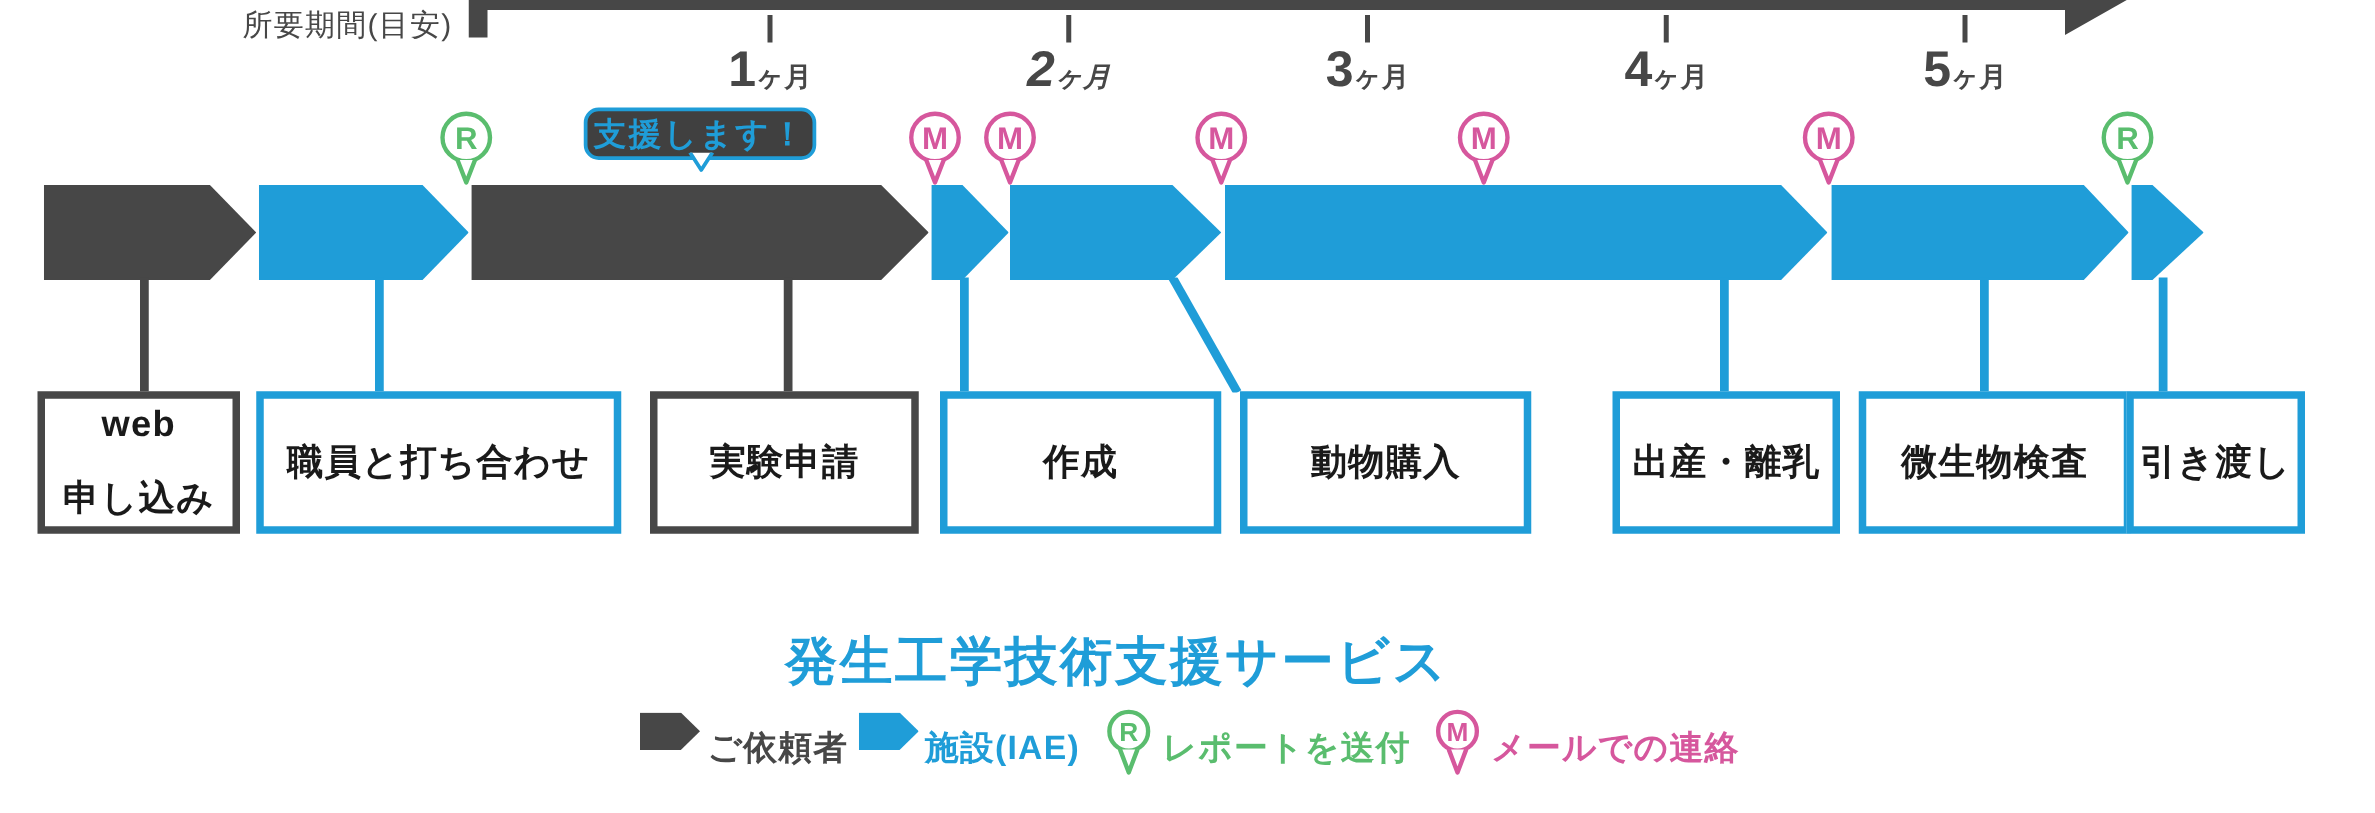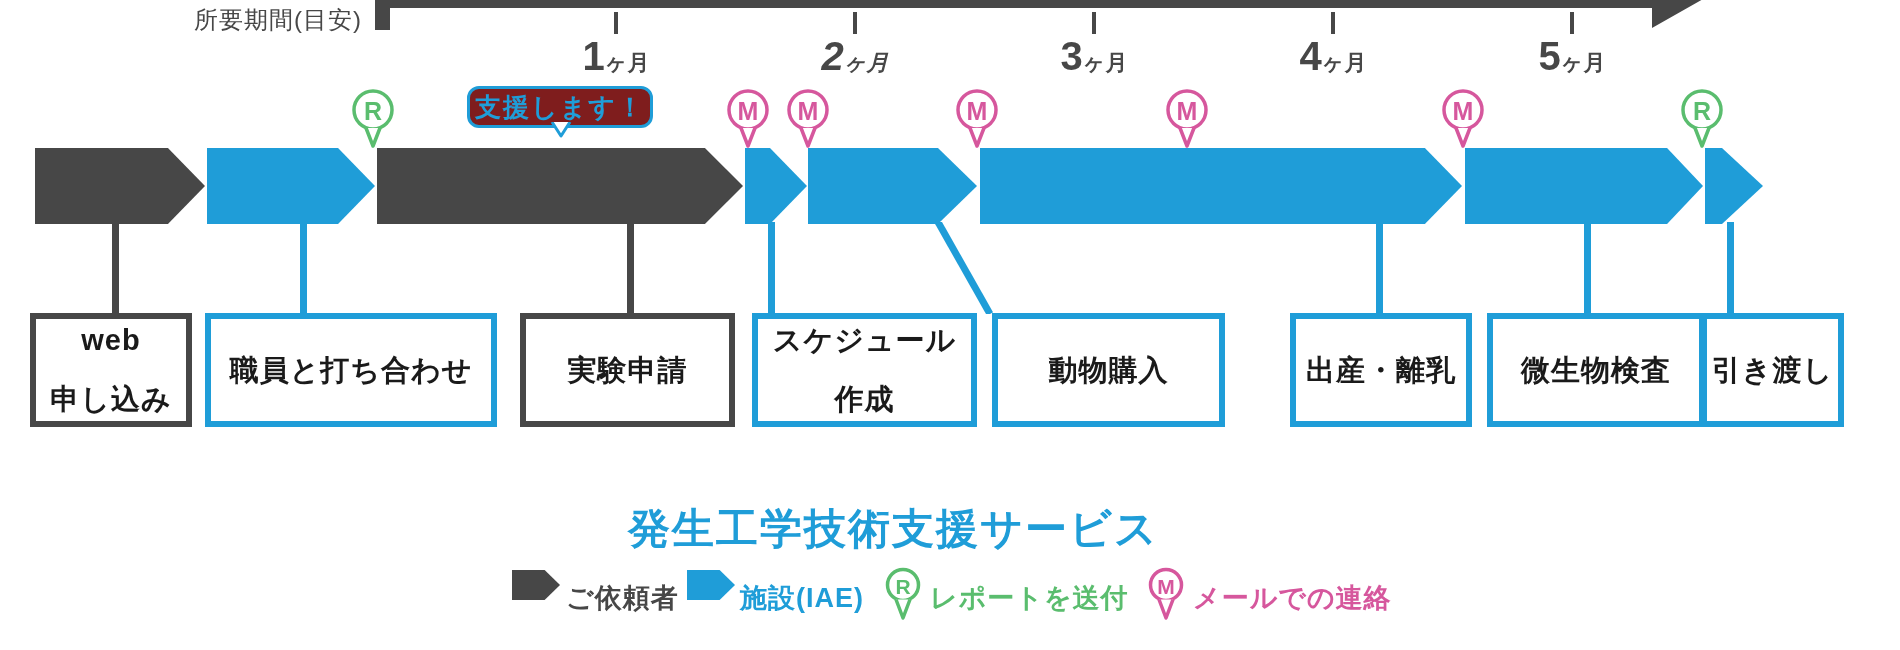--- a/index.html
+++ b/index.html
@@ -13,21 +13,21 @@
   .tl-svg{left:0;top:0;}
   .tick{width:4px;height:22px;top:12px;background:#474747;}
   .month{top:34px;width:140px;text-align:center;color:#474747;font-weight:bold;white-space:nowrap;}
   .month .num{font-size:40px;}
   .month .unit{font-size:22px;}
   
   .marker{top:86px;width:44px;height:62px;}
   
   .bubble{left:467px;top:86px;width:186px;height:42px;border:3px solid #1f9dd8;border-radius:12px;
     display:flex;align-items:center;justify-content:center;font-size:26px;font-weight:bold;color:#1f9dd8;
-    letter-spacing:2px;box-sizing:border-box;background:#7f1d1d;}
+    letter-spacing:2px;box-sizing:border-box;background:#404040;}
   .bubble-tail{position:absolute;left:80px;bottom:-14px;}
   
   .p-arrow{top:148px;height:76px;}
   
   .conn{top:222px;height:92px;width:7px;}
   
   .box{top:313px;height:114px;box-sizing:border-box;background:#fff;
     display:flex;flex-direction:column;align-items:center;justify-content:center;row-gap:30px;}
   .box .bline{font-size:29px;font-weight:bold;color:#1a1a1a;line-height:1;white-space:nowrap;letter-spacing:1px;}
   
@@ -131,21 +131,20 @@
         <div class="bline">web</div>
         <div class="bline">申し込み</div>
       </div>
       <div class="abs box" style="left: 205px; width: 292px; border: 6px solid rgb(31, 157, 216);">
         <div class="bline">職員と打ち合わせ</div>
       </div>
       <div class="abs box" style="left: 520px; width: 215px; border: 6px solid rgb(71, 71, 71);">
         <div class="bline">実験申請</div>
       </div>
       <div class="abs box" style="left: 752px; width: 225px; border: 6px solid rgb(31, 157, 216);">
-        <div class="bline">スケジュール</div>
         <div class="bline">作成</div>
       </div>
       <div class="abs box" style="left: 992px; width: 233px; border: 6px solid rgb(31, 157, 216);">
         <div class="bline">動物購入</div>
       </div>
       <div class="abs box" style="left: 1290px; width: 182px; border: 6px solid rgb(31, 157, 216);">
         <div class="bline">出産・離乳</div>
       </div>
       <div class="abs box" style="left: 1487px; width: 218px; border: 6px solid rgb(31, 157, 216);">
         <div class="bline">微生物検査</div>

